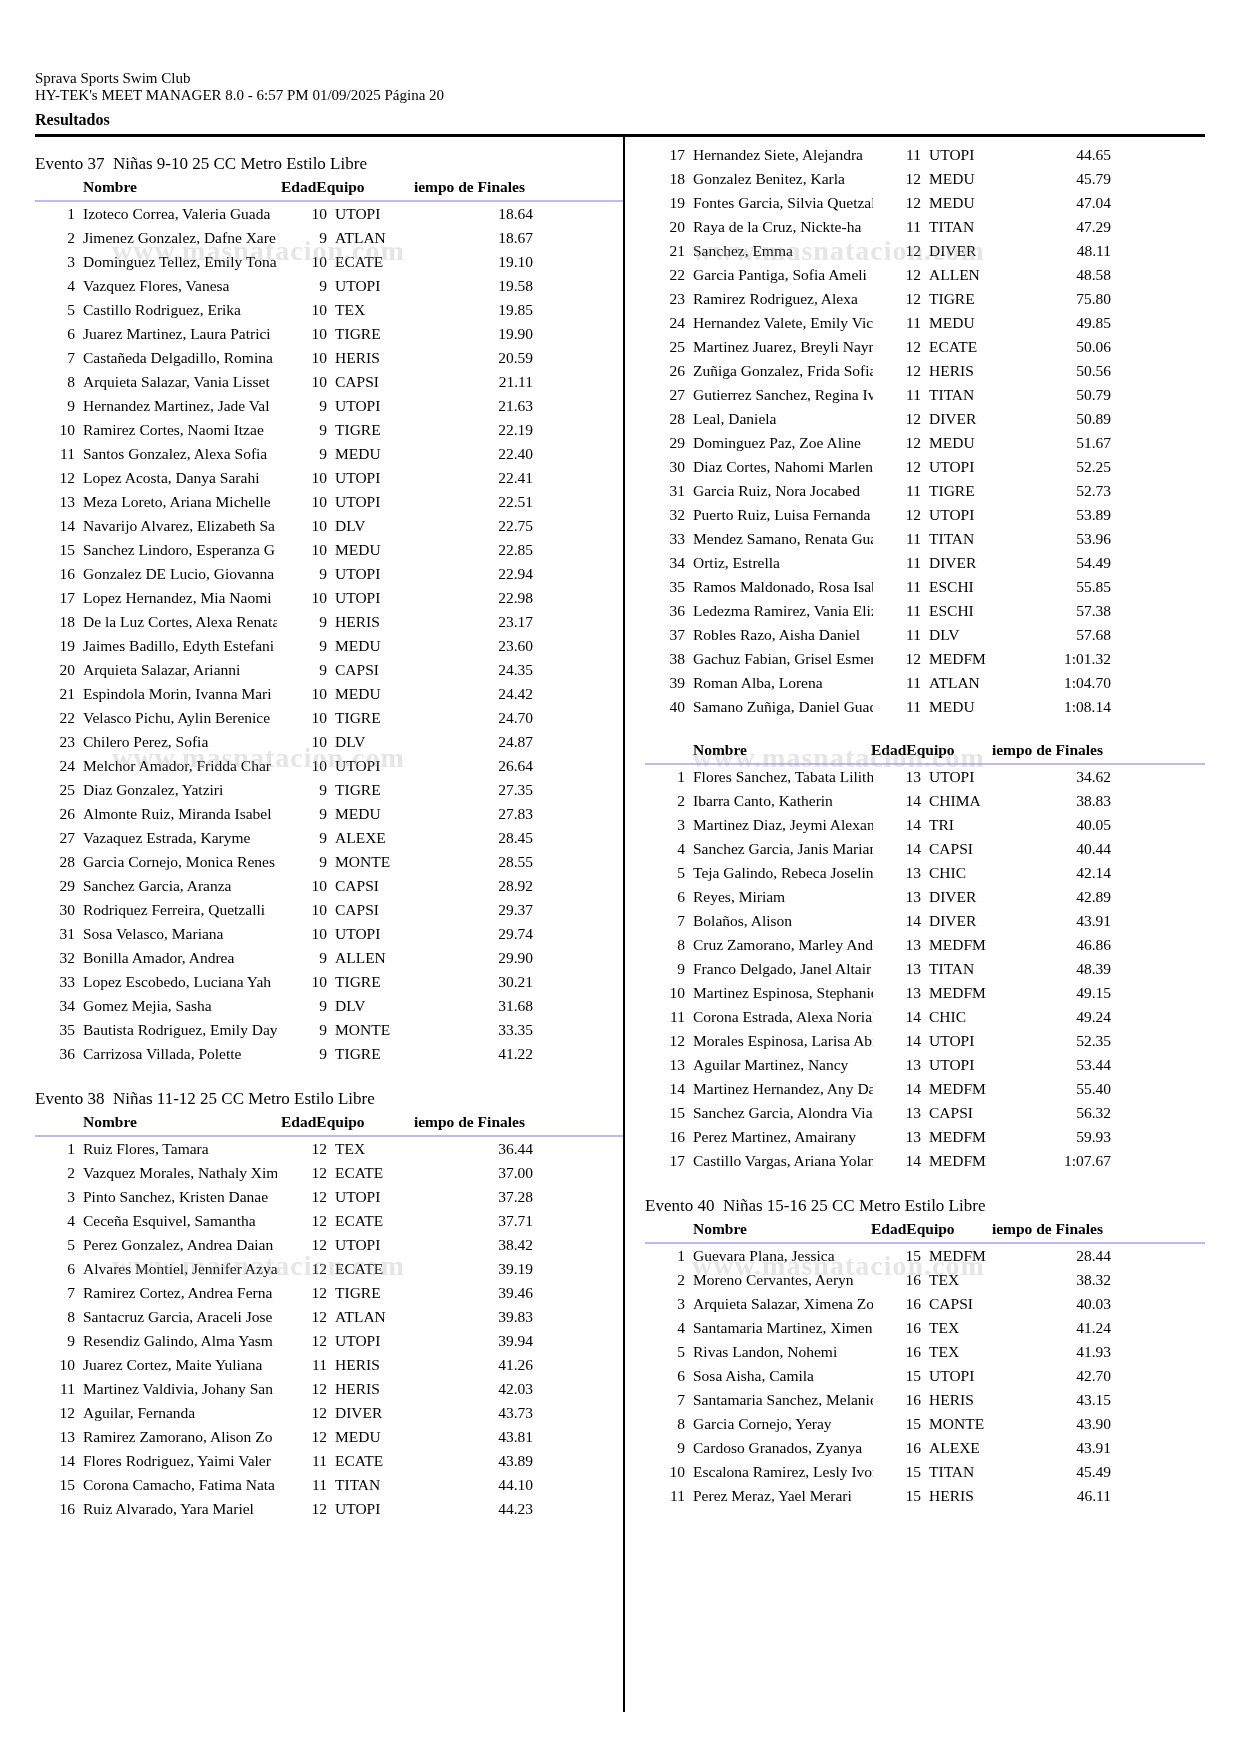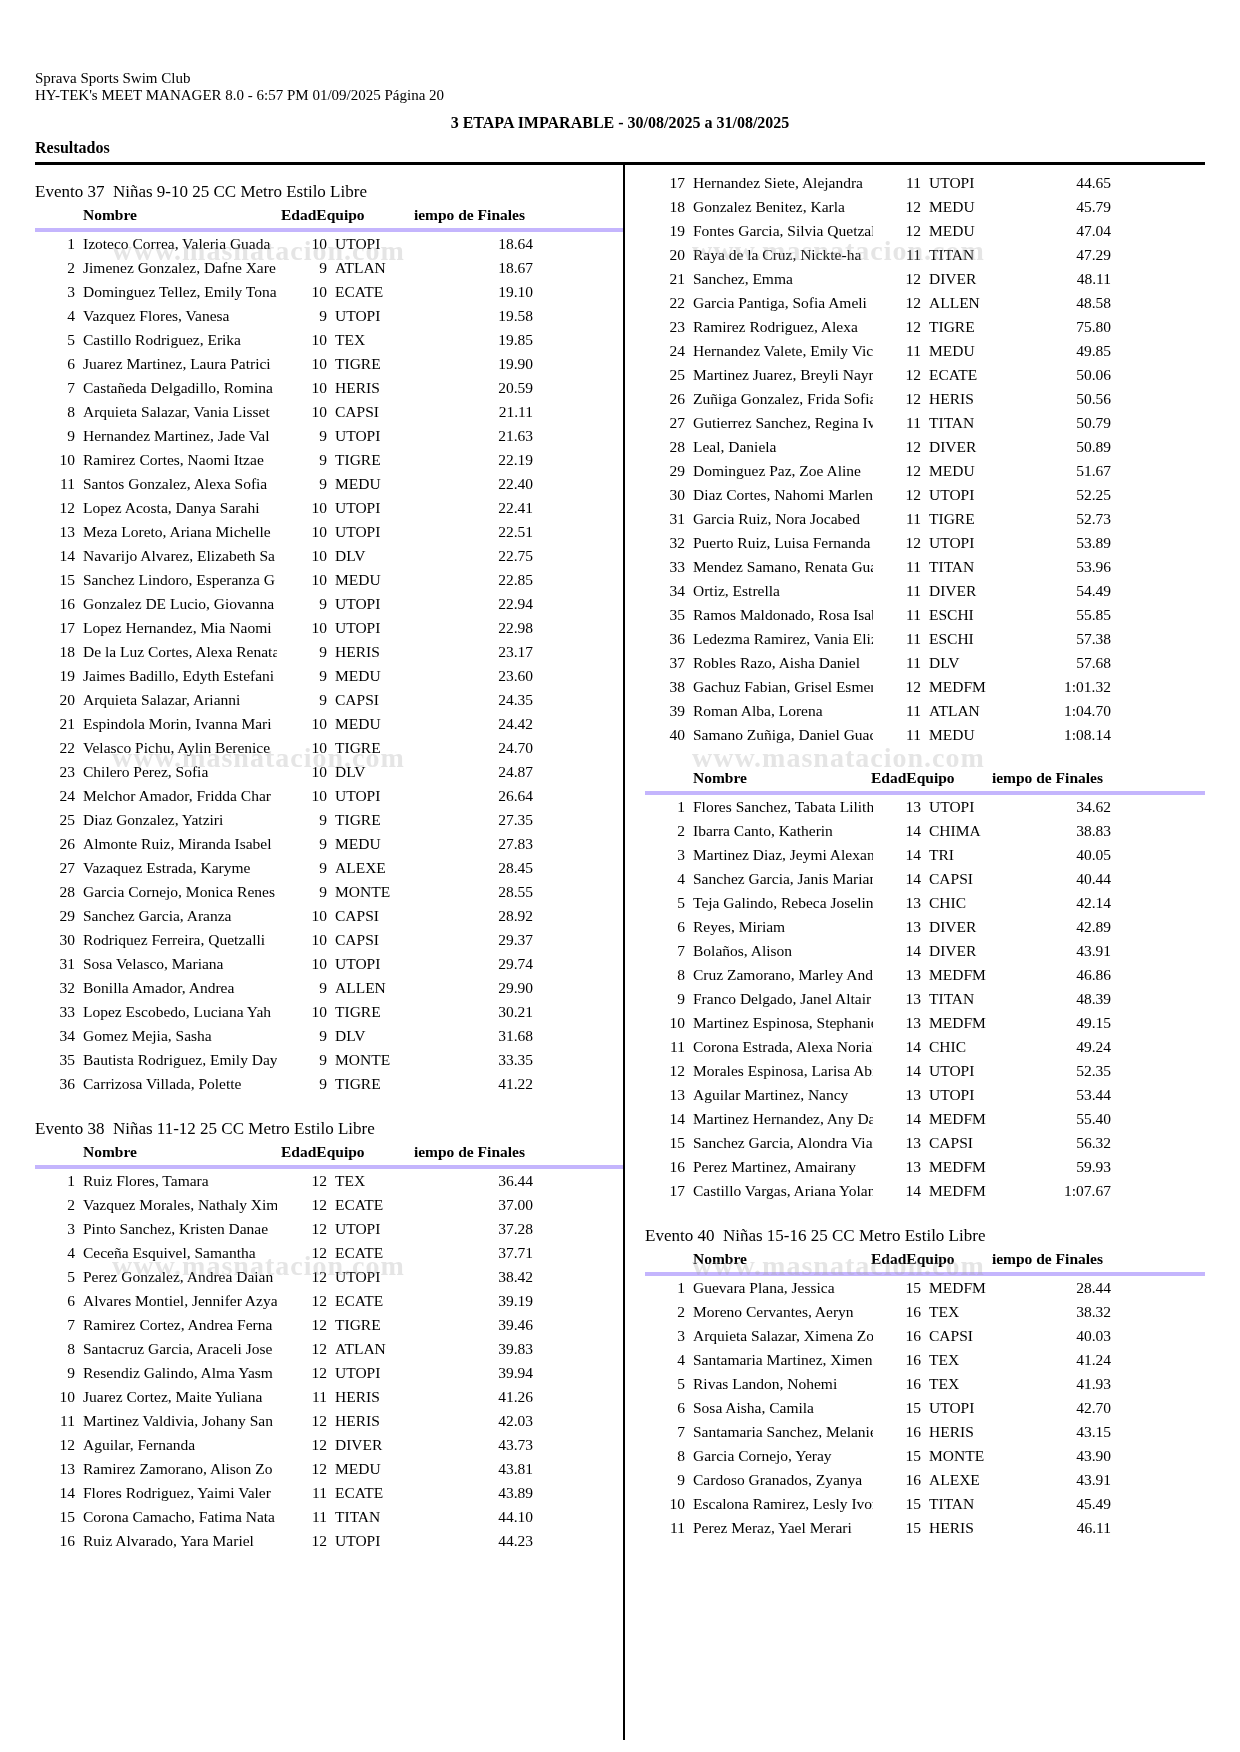--- a/index.html
+++ b/index.html
@@ -20,21 +20,21 @@
   .col { }
   .col-left  { width:588px; }
   .divider   { width:2px; height:1575px; background:#000; flex-shrink:0; }
   .col-right { flex:1; padding-left:20px; }
 
   .evt { margin-top:22px; }
   .col-left  .evt:first-child { margin-top:16px; }
   .col-right .evt:first-child { margin-top:6px; }
   .evt-title { font-weight:normal; font-size:17px; height:25px; line-height:22px; white-space:pre; }
 
-  .thead-wrap { border-bottom:4px solid #c4b5fd; }
+  .thead-wrap { border-bottom:2px solid #c4b5fd; }
   .thead { position:relative; height:22px; font-weight:bold; font-size:15.5px; }
   .col-left  .thead { width:498px; }
   .col-right .thead { width:466px; }
   .th-name    { position:absolute; left:48px; }
   .col-left  .th-ageteam { position:absolute; left:246px; }
   .col-right .th-ageteam { position:absolute; left:226px; }
   .th-time    { position:absolute; right:8px; }
 
   .trow { display:grid; column-gap:8px; height:24px; line-height:24px; font-size:15.5px; }
   .col-left  .trow { width:498px; grid-template-columns:40px 194px 42px 102px 1fr; }
@@ -60,21 +60,20 @@
   .wm6 { left:692px; top:1250px; }
 </style>
 </head>
 <body>
 
 <div class="page">
   <div class="topbar">
     <span>Sprava Sports Swim Club</span>
     <span>HY-TEK's MEET MANAGER 8.0 - 6:57 PM  01/09/2025  Página 20</span>
   </div>
-  <div class="meet-title">3 ETAPA IMPARABLE - 30/08/2025 a 31/08/2025</div>
   <div class="results-label">Resultados</div>
 
   <div class="main">
     <div class="col col-left" id="col-left">
         <section class="evt">
           <div class="evt-title">Evento 37  Niñas 9-10 25 CC Metro Estilo Libre</div>
           <div class="thead-wrap">
             <div class="thead">
               <span class="th-name">Nombre</span>
               <span class="th-ageteam">EdadEquipo</span>

